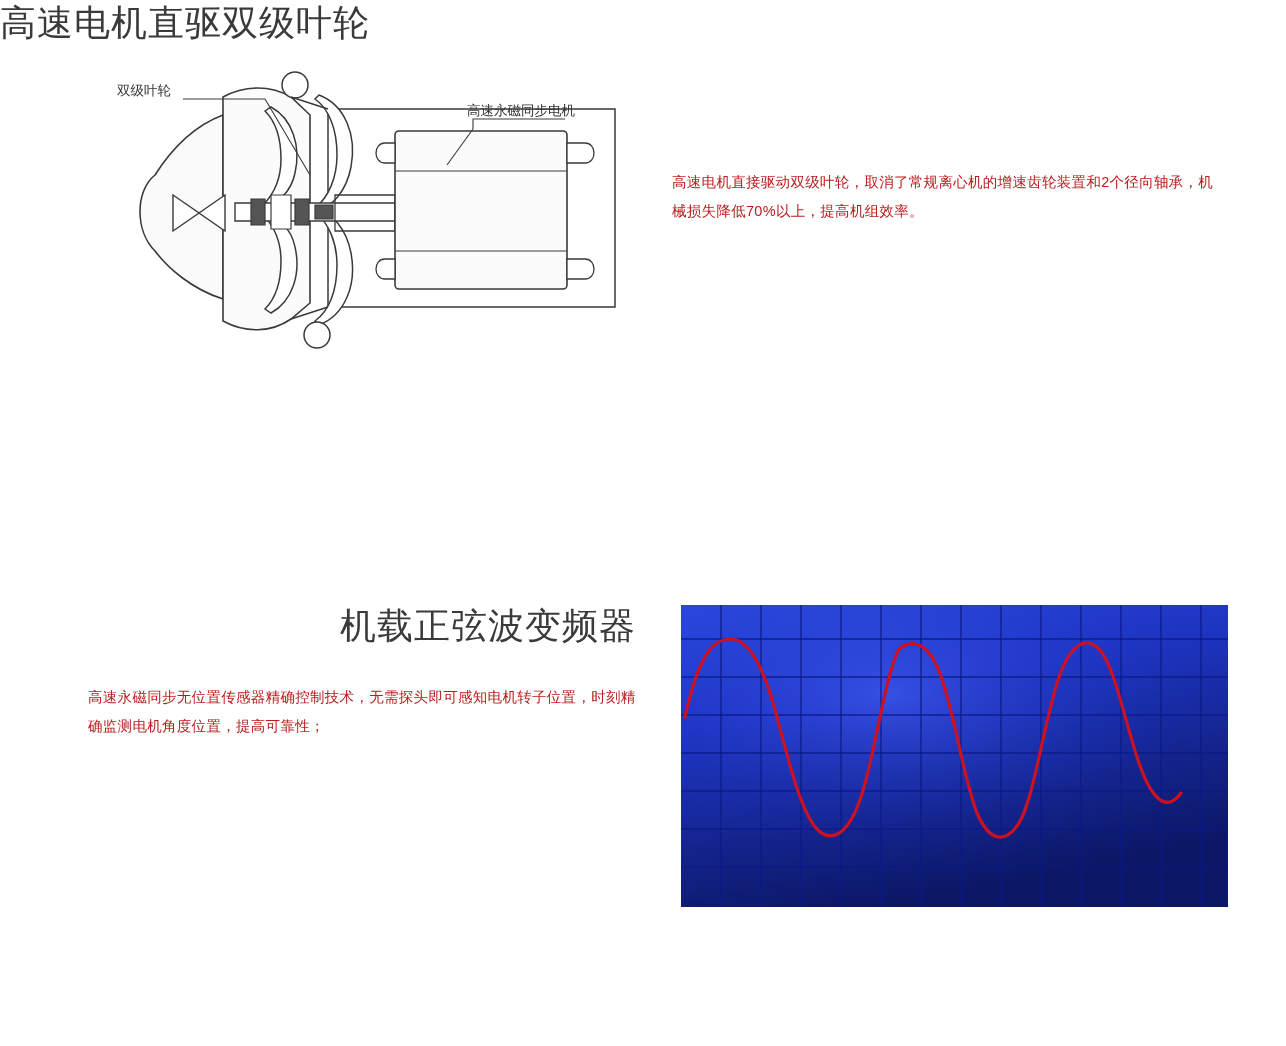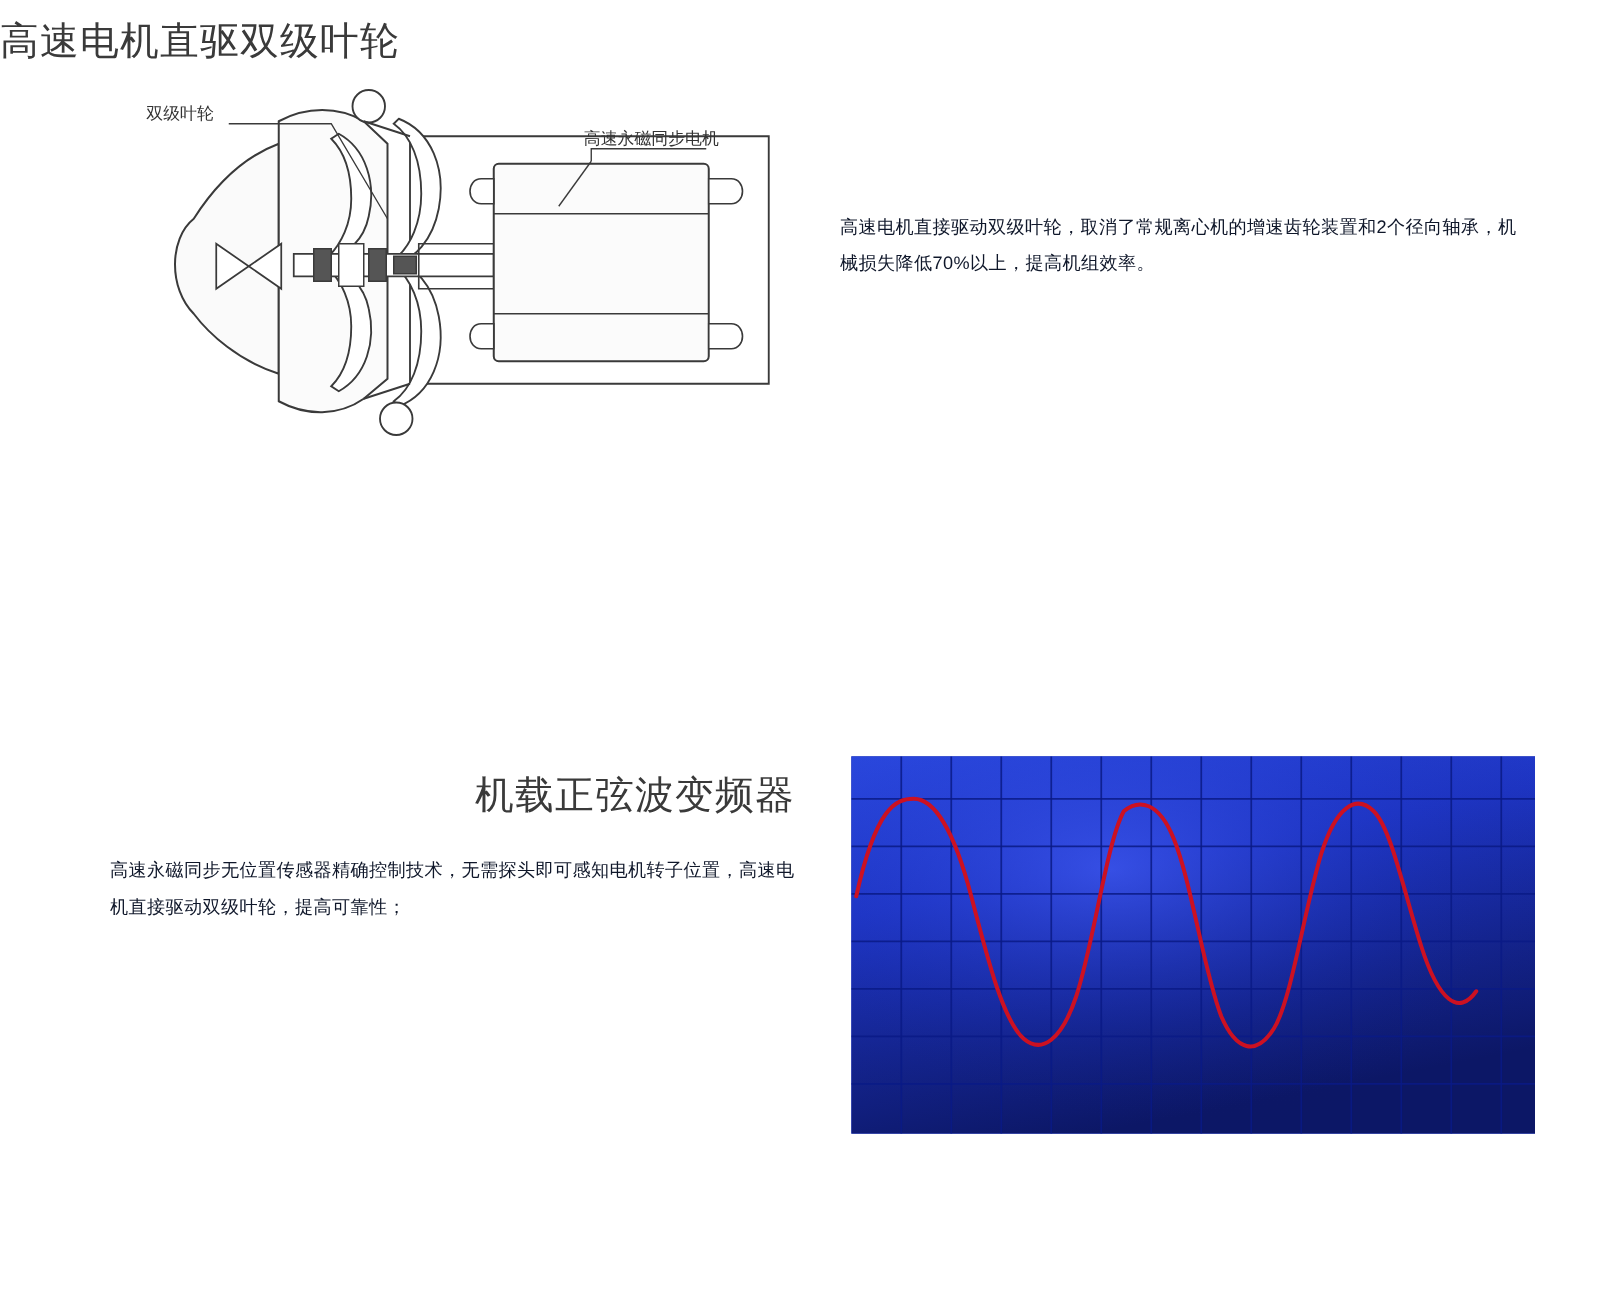--- a/index.html
+++ b/index.html
@@ -27,30 +27,30 @@
   }
   #diagram-wrap {
     position: absolute;
     left: 95px;
     top: 55px;
     width: 560px;
     height: 310px;
     text-decoration: underline;
   }
   .section-title {
-    font-size: 31px;
+    font-size: 36px;
     font-weight: normal;
     color: #3a3a3a;
     letter-spacing: 1px;
-    margin: 13px 0 0 0;
+    margin: 0 0 0 0;
     line-height: 1.3;
   }
   .section-body {
     font-size: 14.5px;
-    color: #0f172a;
+    color: #b91c1c;
     line-height: 2.0;
     margin: 0;
     letter-spacing: 0.3px;
   }
   #s1-body {
     position: absolute;
     left: 672px;
     top: 168px;
     width: 548px;
   }
@@ -150,21 +150,21 @@
 
   <h2 id="s1-title" class="section-title">高速电机直驱双级叶轮</h2>
 
   <p id="s1-body" class="section-body">高速电机直接驱动双级叶轮，取消了常规离心机的增速齿轮装置和2个径向轴承，机械损失降低70%以上，提高机组效率。</p>
 </div>
 
 <div id="section-two">
 
   <h2 id="s2-title" class="section-title">机载正弦波变频器</h2>
 
-  <p id="s2-body" class="section-body">高速永磁同步无位置传感器精确控制技术，无需探头即可感知电机转子位置，高速电机直接驱动双级叶轮，提高可靠性；</p>
+  <p id="s2-body" class="section-body">高速永磁同步无位置传感器精确控制技术，无需探头即可感知电机转子位置，时刻精确监测电机角度位置，提高可靠性；</p>
 
   <div id="wave-wrap">
     <svg width="547" height="302" viewBox="0 0 547 302" xmlns="http://www.w3.org/2000/svg">
       <defs>
         <linearGradient id="bgGrad" x1="0" y1="0" x2="0.35" y2="1">
           <stop offset="0%" stop-color="#2b49e0"></stop>
           <stop offset="38%" stop-color="#1e35c4"></stop>
           <stop offset="72%" stop-color="#14248f"></stop>
           <stop offset="100%" stop-color="#0c1766"></stop>
         </linearGradient>

